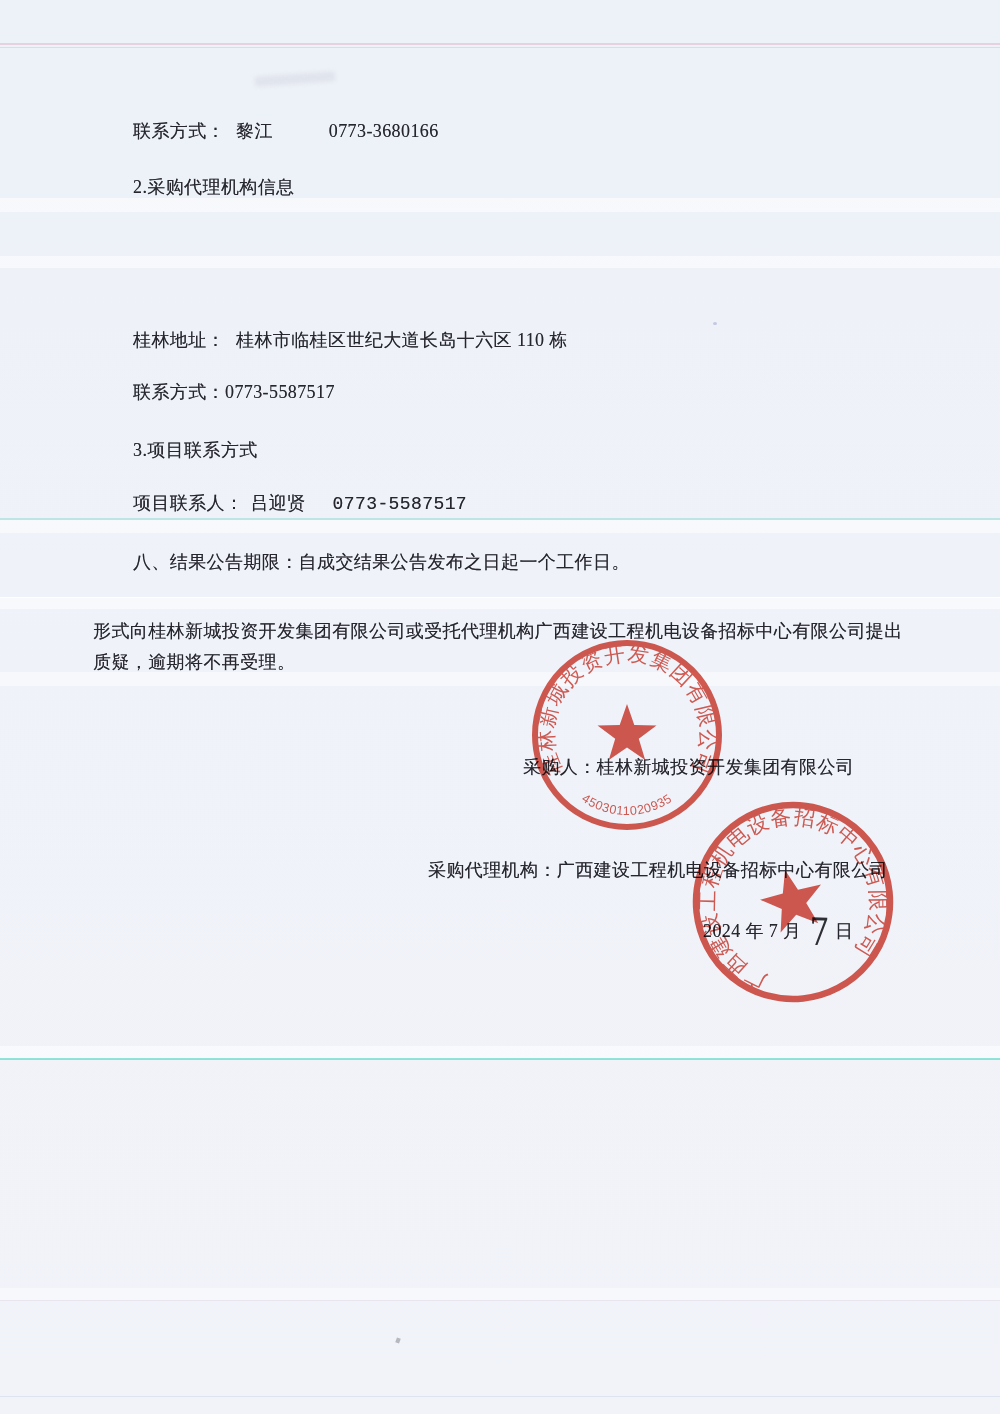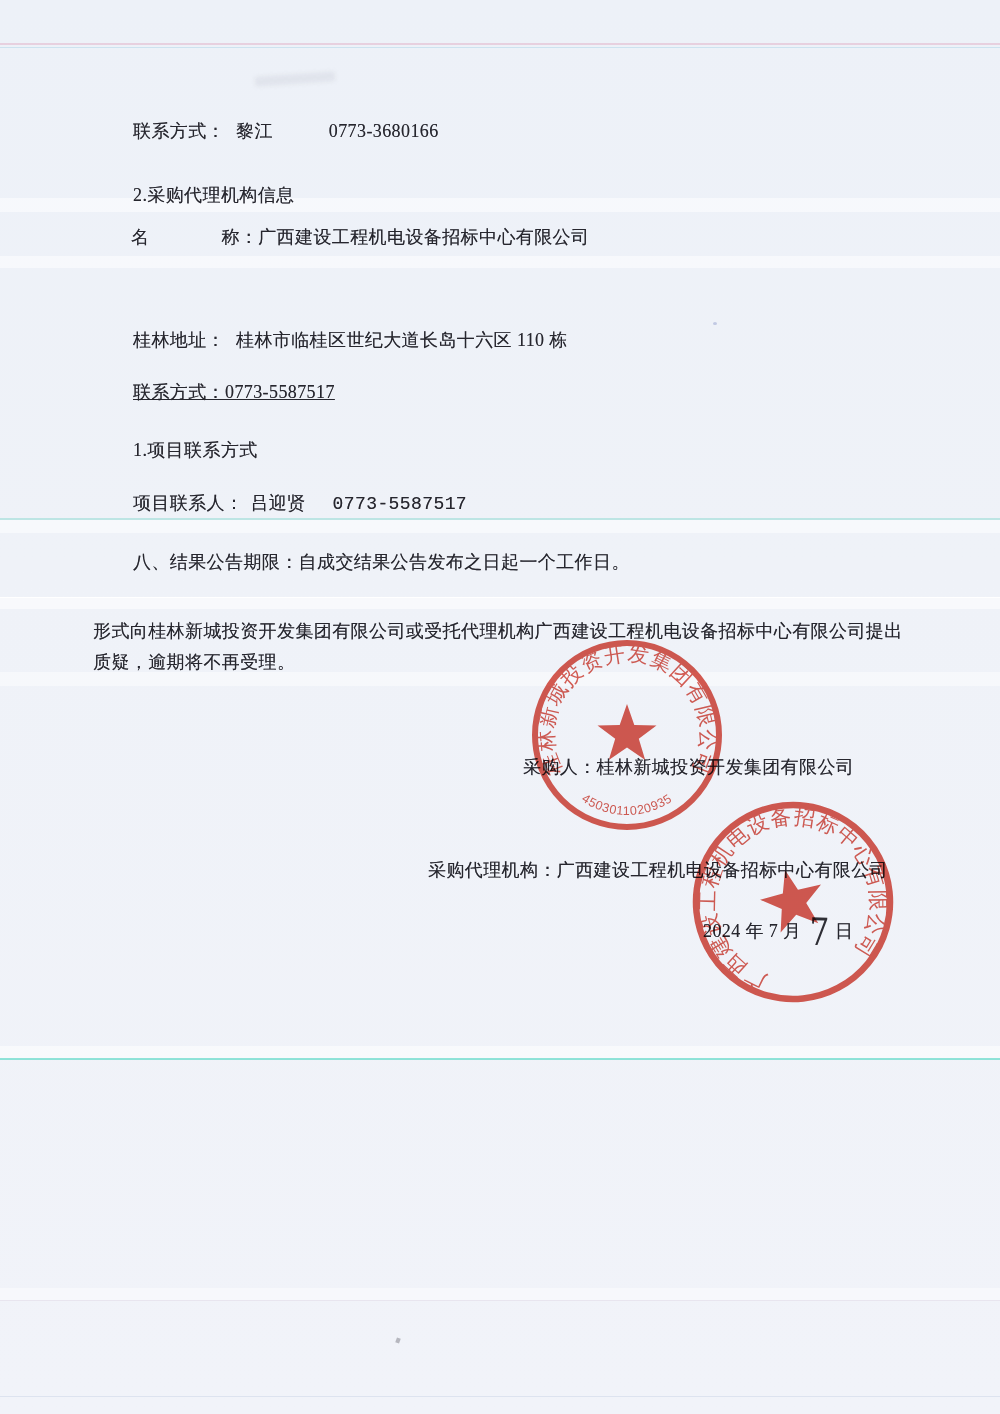--- a/index.html
+++ b/index.html
@@ -31,25 +31,25 @@
 
   
   .tl{
     position:absolute;
     font-size:18px;line-height:22px;
     letter-spacing:.4px;
     white-space:pre;
     text-shadow:0 0 .5px rgba(40,40,48,.55);
   }
   .t-contact   {top:120px;left:133px;}
-  .t-sec2      {top:184px;left:133px;}
+  .t-sec2      {top:176px;left:133px;}
   .t-name      {top:226px;left:131px;}
   .t-nn        {top:278px;left:133px;}
   .t-gl        {top:329px;left:133px;}
-  .t-phone     {top:381px;left:133px;text-decoration:underline;}
+  .t-phone     {top:381px;left:133px;}
   .t-sec3      {top:439px;left:133px;}
   .t-proj      {top:493px;left:133px;font-family:Liberation Mono, monospace;}
   .t-sec8      {top:551px;left:133px;}
   .t-p1        {top:588px;left:129px;}
   .t-p2        {top:620px;left:93px;}
   .t-p3        {top:651px;left:93px;}
   .t-purchaser {top:756px;left:523px;}
   .t-agency    {top:859px;left:428px;}
   .t-date      {top:915px;left:703px;}
 
@@ -95,28 +95,27 @@
   <div class="band b11"></div>
   <div class="band b12"></div>
   <div class="speck1"></div>
   <div class="speck2"></div>
   <div class="smudge"></div>
 
   <div class="tl t-contact"><span>联系方式：</span><span class="gap-s">黎江</span><span class="gap-l">0773-3680166</span></div>
 
   <div class="tl t-sec2">2.采购代理机构信息</div>
 
-  <div class="tl t-name"><span>名</span><span class="gap-xl">称：</span><span>广西建设工程机电设备招标中心有限公司</span></div>
 
 
   <div class="tl t-gl"><span>桂林地址：</span><span class="gap-s">桂林市临桂区世纪大道长岛十六区 110 栋</span></div>
 
   <div class="tl t-phone">联系方式：0773-5587517</div>
 
-  <div class="tl t-sec3">1.项目联系方式</div>
+  <div class="tl t-sec3">3.项目联系方式</div>
 
   <div class="tl t-proj"><span>项目联系人：</span><span class="gap-xs">吕迎贤</span><span class="gap-m">0773-5587517</span></div>
 
   <div class="tl t-sec8">八、结果公告期限：自成交结果公告发布之日起一个工作日。</div>
 
   <div class="tl t-p2">形式向桂林新城投资开发集团有限公司或受托代理机构广西建设工程机电设备招标中心有限公司提出</div>
   <div class="tl t-p3">质疑，逾期将不再受理。</div>
 
   <div class="tl t-purchaser">采购人：桂林新城投资开发集团有限公司</div>
 

